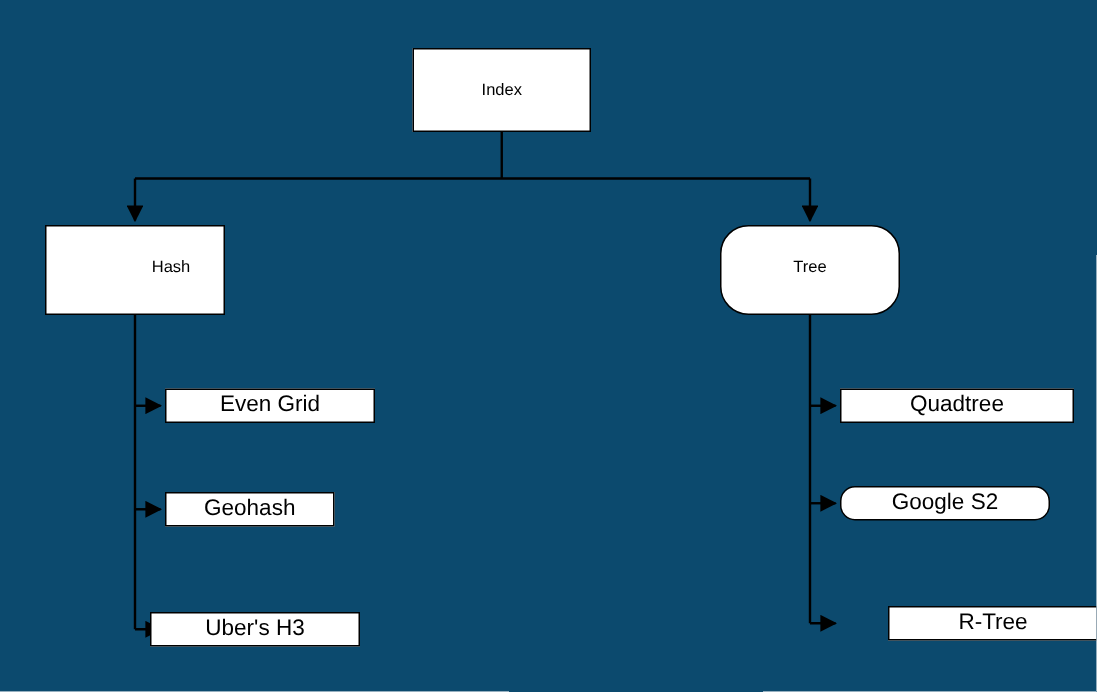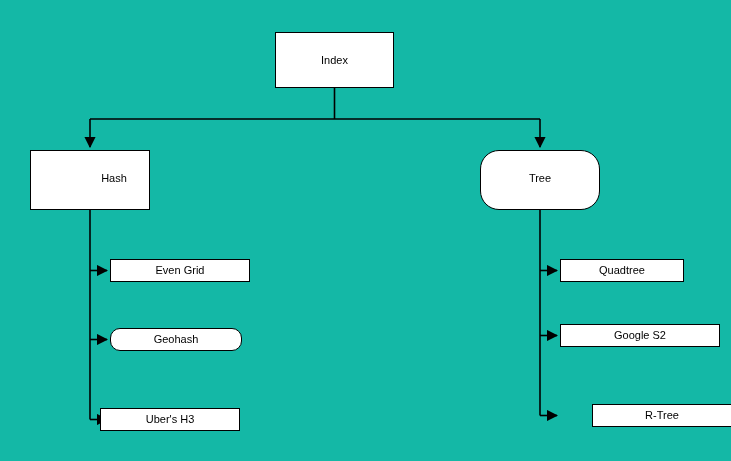--- a/index.html
+++ b/index.html
@@ -4,21 +4,21 @@
 <style>
   html, body {
     margin: 0;
     padding: 0;
     background: #ffffff;
   }
   #canvas {
     position: relative;
     width: 731px;
     height: 461px;
-    background: #14b8a6;
+    background: #0c4a6e;
     overflow: hidden;
     font-family: "Liberation Sans", sans-serif;
   }
   #edges {
     position: absolute;
     left: 0;
     top: 0;
     width: 731px;
     height: 461px;
   }
@@ -35,32 +35,32 @@
     line-height: 1.1;
     white-space: nowrap;
     z-index: 2;
   }
   
   .node.tall {
     align-items: flex-start;
     padding-top: 21px;
   }
   .node.leaf {
-    font-size: 11px;
+    font-size: 15px;
   }
   #node-index { left: 275px; top: 32px;  width: 119px; height: 56px; }
   #node-hash  { left: 30px;  top: 150px; width: 120px; height: 60px; padding-left: 48px; }
   #node-tree  { left: 480px; top: 150px; width: 120px; height: 60px; border-radius: 19px; }
 
   #node-even-grid { left: 110px; top: 259px; width: 140px; height: 23px; }
-  #node-geohash   { left: 110px; top: 328px; width: 132px; height: 23px; border-radius: 10px; }
+  #node-geohash   { left: 110px; top: 328px; width: 113px; height: 23px; }
   #node-ubers-h3  { left: 100px; top: 408px; width: 140px; height: 23px; }
 
-  #node-quadtree  { left: 560px; top: 259px; width: 124px; height: 23px; text-align: right; }
-  #node-google-s2 { left: 560px; top: 324px; width: 160px; height: 23px; }
+  #node-quadtree  { left: 560px; top: 259px; width: 156px; height: 23px; text-align: right; }
+  #node-google-s2 { left: 560px; top: 324px; width: 140px; height: 23px; border-radius: 10px; }
   #node-r-tree    { left: 560px; top: 404px; width: 140px; height: 23px; margin-left: 32px; }
 </style>
 </head>
 <body>
 
 <div id="canvas">
 
   <svg id="edges" viewBox="0 0 731 461" xmlns="http://www.w3.org/2000/svg">
     <defs>
       <marker id="arrow-head" viewBox="0 0 10 10" refX="9" refY="5" markerWidth="7" markerHeight="7" orient="auto-start-reverse">

